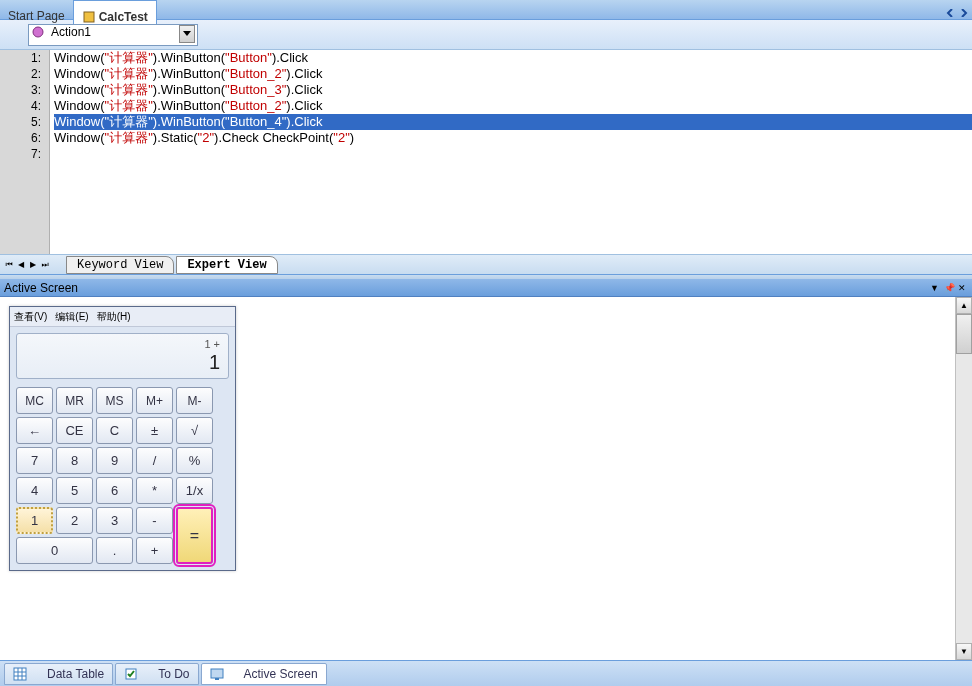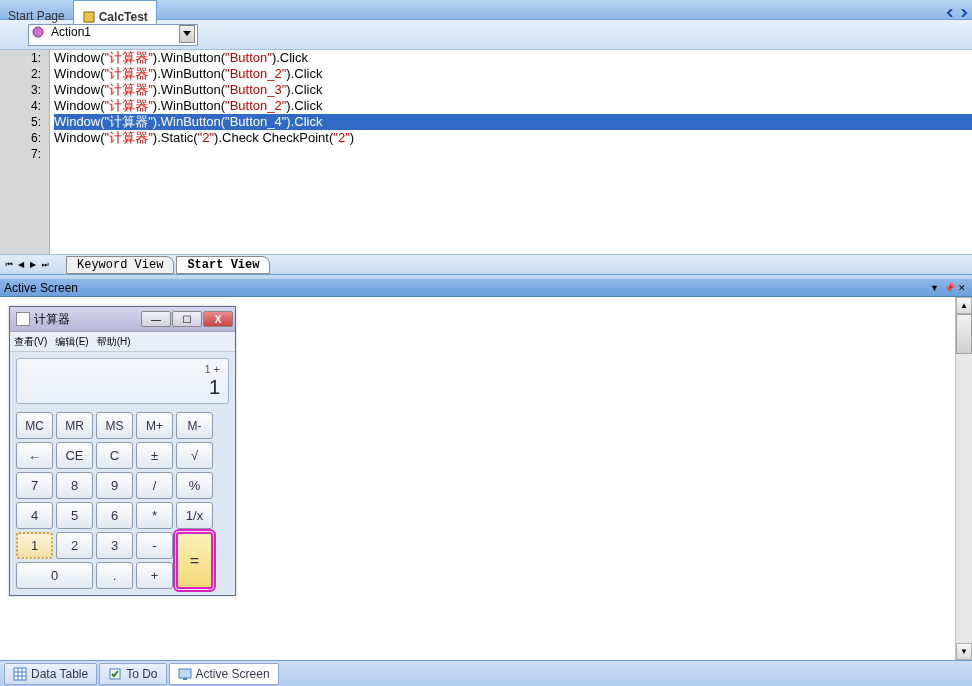--- a/index.html
+++ b/index.html
@@ -66,21 +66,21 @@
 .calc-display-big { font-size: 20px; color: #222; }
 .calc-grid { display: grid; grid-template-columns: repeat(5, 37px); gap: 3px; }
 .calc-btn { height: 27px; border: 1px solid #8a98b0; border-radius: 3px; background: linear-gradient(#fdfdfe,#e2e8f2); font-size: 13px; display: flex; align-items: center; justify-content: center; cursor: pointer; color: #334; }
 .calc-btn.mem { font-size: 12px; }
 .calc-btn.zero { grid-column: span 2; }
 .calc-btn.one { background: linear-gradient(#fff4d8,#f5e0a8); border: 2px dotted #c0a040; }
 .calc-btn.equals { grid-row: span 2; height: 57px; background: linear-gradient(#fff0b8,#f0d878); border: 2px solid #e020c0; outline: 2px solid #e020c0; outline-offset: 1px; font-size: 16px; }
 
 
 .bottom-tabs { height: 26px; background: linear-gradient(#cde0f5, #b0cced); display: flex; align-items: center; padding: 0 4px; border-top: 1px solid #6a9edc; }
-.bottom-tab { padding: 3px 8px; display: flex; align-items: center; gap: 4px; border: 1px solid #8aa8d0; background: linear-gradient(#e8f0fa,#d0e0f2); cursor: pointer; margin-right: 2px; border-radius: 2px 2px 0 0; color: #335; }
+.bottom-tab { padding: 3px 8px; display: flex; align-items: center; gap: 20px; border: 1px solid #8aa8d0; background: linear-gradient(#e8f0fa,#d0e0f2); cursor: pointer; margin-right: 2px; border-radius: 2px 2px 0 0; color: #335; }
 .bottom-tab.active { background: #fff; }
 .bottom-tab-icon { width: 14px; height: 14px; }
 </style>
 </head>
 <body>
 
 <div class="top-tabs">
   <div class="top-tabs-left">
     <div class="top-tab">
       <span>Start Page</span>
@@ -142,21 +142,21 @@
 </div>
 
 <div class="view-tabs">
   <div class="vcr-controls">
     <span class="vcr-btn">⏮</span>
     <span class="vcr-btn">◀</span>
     <span class="vcr-btn">▶</span>
     <span class="vcr-btn">⏭</span>
   </div>
   <div class="view-tab">Keyword View</div>
-  <div class="view-tab active">Start View</div>
+  <div class="view-tab active">Expert View</div>
 </div>
 
 <div style="height:4px;background:linear-gradient(#c8dcf0,#b8d0ea);"></div>
 
 <div class="panel-header">
   <span>Active Screen</span>
   <div class="panel-header-right">
     <span class="panel-ctrl">▼</span>
     <span class="panel-ctrl">📌</span>
     <span class="panel-ctrl">✕</span>
@@ -164,31 +164,20 @@
 </div>
 
 <div class="active-screen-content">
   <div class="scrollbar-v">
     <div class="sb-arrow">▲</div>
     <div class="sb-thumb"></div>
     <div class="sb-arrow bottom">▼</div>
   </div>
 
   <div class="calc-window">
-    <div class="calc-titlebar">
-      <div class="calc-title-left">
-        <span class="calc-icon"></span>
-        <span>计算器</span>
-      </div>
-      <div class="calc-win-controls">
-        <span class="calc-win-btn">—</span>
-        <span class="calc-win-btn">☐</span>
-        <span class="calc-win-btn close">X</span>
-      </div>
-    </div>
     <div class="calc-menubar">
       <span class="calc-menu-item">查看(V)</span>
       <span class="calc-menu-item">编辑(E)</span>
       <span class="calc-menu-item">帮助(H)</span>
     </div>
     <div class="calc-body">
       <div class="calc-display">
         <div class="calc-display-small">1 +</div>
         <div class="calc-display-big">1</div>
       </div>

